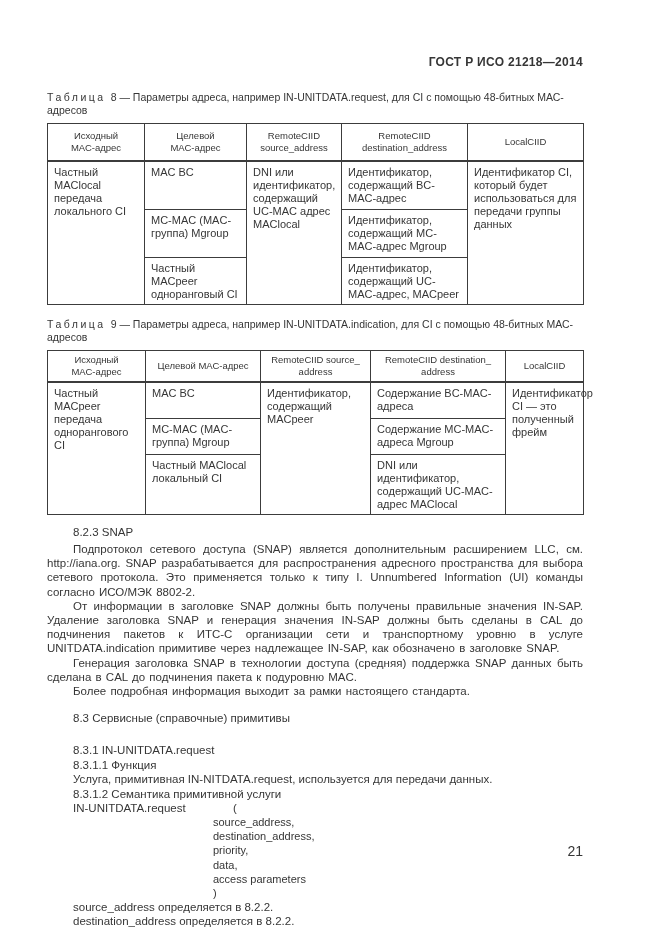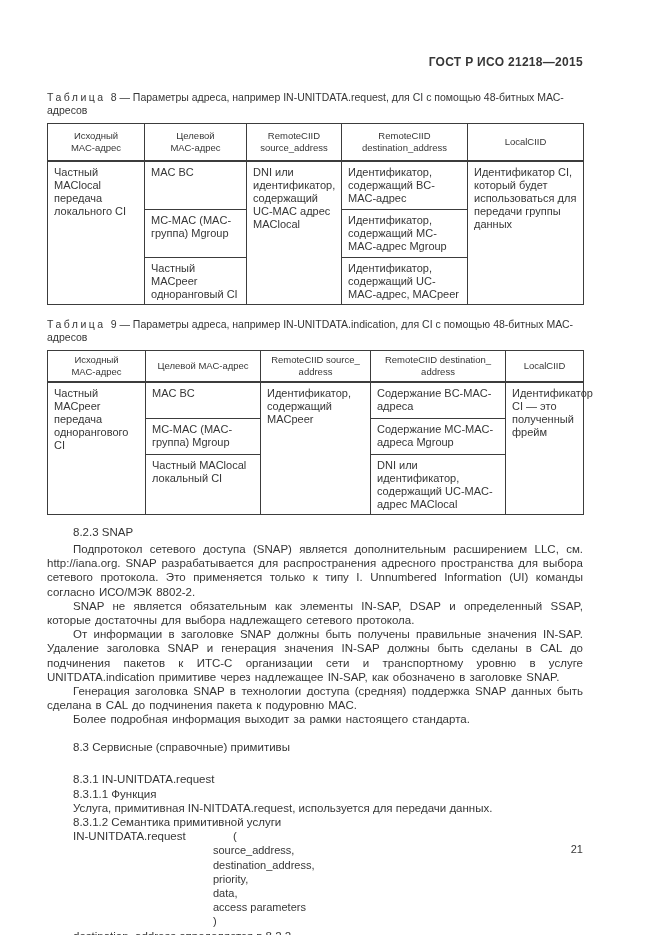--- a/index.html
+++ b/index.html
@@ -49,30 +49,30 @@
     font-size:11.5px;line-height:14.2px;text-align:justify;text-indent:26px;
     margin:0;word-spacing:1px;
   }
   .line{
     font-size:11.5px;line-height:14.2px;padding-left:26px;
   }
   .sem-row{display:flex;font-size:11.5px;line-height:14.2px;padding-left:26px;gap:20px;}
   .sem-name{width:140px;}
   .param{font-size:11px;line-height:14.2px;padding-left:166px;}
   .page-num{
-    position:absolute;right:78px;top:843px;font-size:11px;
+    position:absolute;right:78px;top:843px;font-size:14px;
   }
 </style>
 </head>
 <body>
 
 <div class="page">
   <div class="content">
 
-    <div class="doc-header">ГОСТ Р ИСО 21218—2015</div>
+    <div class="doc-header">ГОСТ Р ИСО 21218—2014</div>
 
     <div class="caption">
       <span class="cap-word">Таблица</span><span class="cap-rest">8 — Параметры адреса, например IN-UNITDATA.request, для CI с помощью 48-битных МАС-адресов</span>
     </div>
 
     <table class="t t8">
       <colgroup>
         <col style="width:97px">
           <col style="width:102px">
           <col style="width:95px">
@@ -149,21 +149,20 @@
         </tr>
         <tr class="r3">
           <td>Частный MAClocal локальный CI</td>
           <td>DNI или идентификатор, содержащий UC-MAC-адрес MAClocal</td>
         </tr>
       </tbody>
     </table>
 
     <div class="h-bold">8.2.3 SNAP</div>
     <p class="just">Подпротокол сетевого доступа (SNAP) является дополнительным расширением LLC, см. http://iana.org. SNAP разрабатывается для распространения адресного пространства для выбора сетевого протокола. Это применяется только к типу I. Unnumbered Information (UI) команды согласно ИСО/МЭК 8802-2.</p>
-    <p class="just">SNAP не является обязательным как элементы IN-SAP, DSAP и определенный SSAP, которые достаточны для выбора надлежащего сетевого протокола.</p>
     <p class="just">От информации в заголовке SNAP должны быть получены правильные значения IN-SAP. Удаление заголовка SNAP и генерация значения IN-SAP должны быть сделаны в CAL до подчинения пакетов к ИТС-С организации сети и транспортному уровню в услуге UNITDATA.indication примитиве через надлежащее IN-SAP, как обозначено в заголовке SNAP.</p>
     <p class="just">Генерация заголовка SNAP в технологии доступа (средняя) поддержка SNAP данных быть сделана в CAL до подчинения пакета к подуровню MAC.</p>
     <p class="just">Более подробная информация выходит за рамки настоящего стандарта.</p>
 
     <div class="h-bold sp">8.3 Сервисные (справочные) примитивы</div>
     <div class="h-bold tight">8.3.1 IN-UNITDATA.request</div>
 
     <div class="line">8.3.1.1 Функция</div>
     <div class="line">Услуга, примитивная IN-NITDATA.request, используется для передачи данных.</div>
     <div class="line">8.3.1.2 Семантика примитивной услуги</div>
@@ -172,17 +171,18 @@
       <span class="sem-name">IN-UNITDATA.request</span>
       <span>(</span>
     </div>
     <div class="param">source_address,</div>
     <div class="param">destination_address,</div>
     <div class="param">priority,</div>
     <div class="param">data,</div>
     <div class="param">access parameters</div>
     <div class="param">)</div>
 
+    <div class="line">source_address определяется в 8.2.2.</div>
     <div class="line">destination_address определяется в 8.2.2.</div>
 
   </div>
   <div class="page-num">21</div>
 </div>
 
 </body></html>

